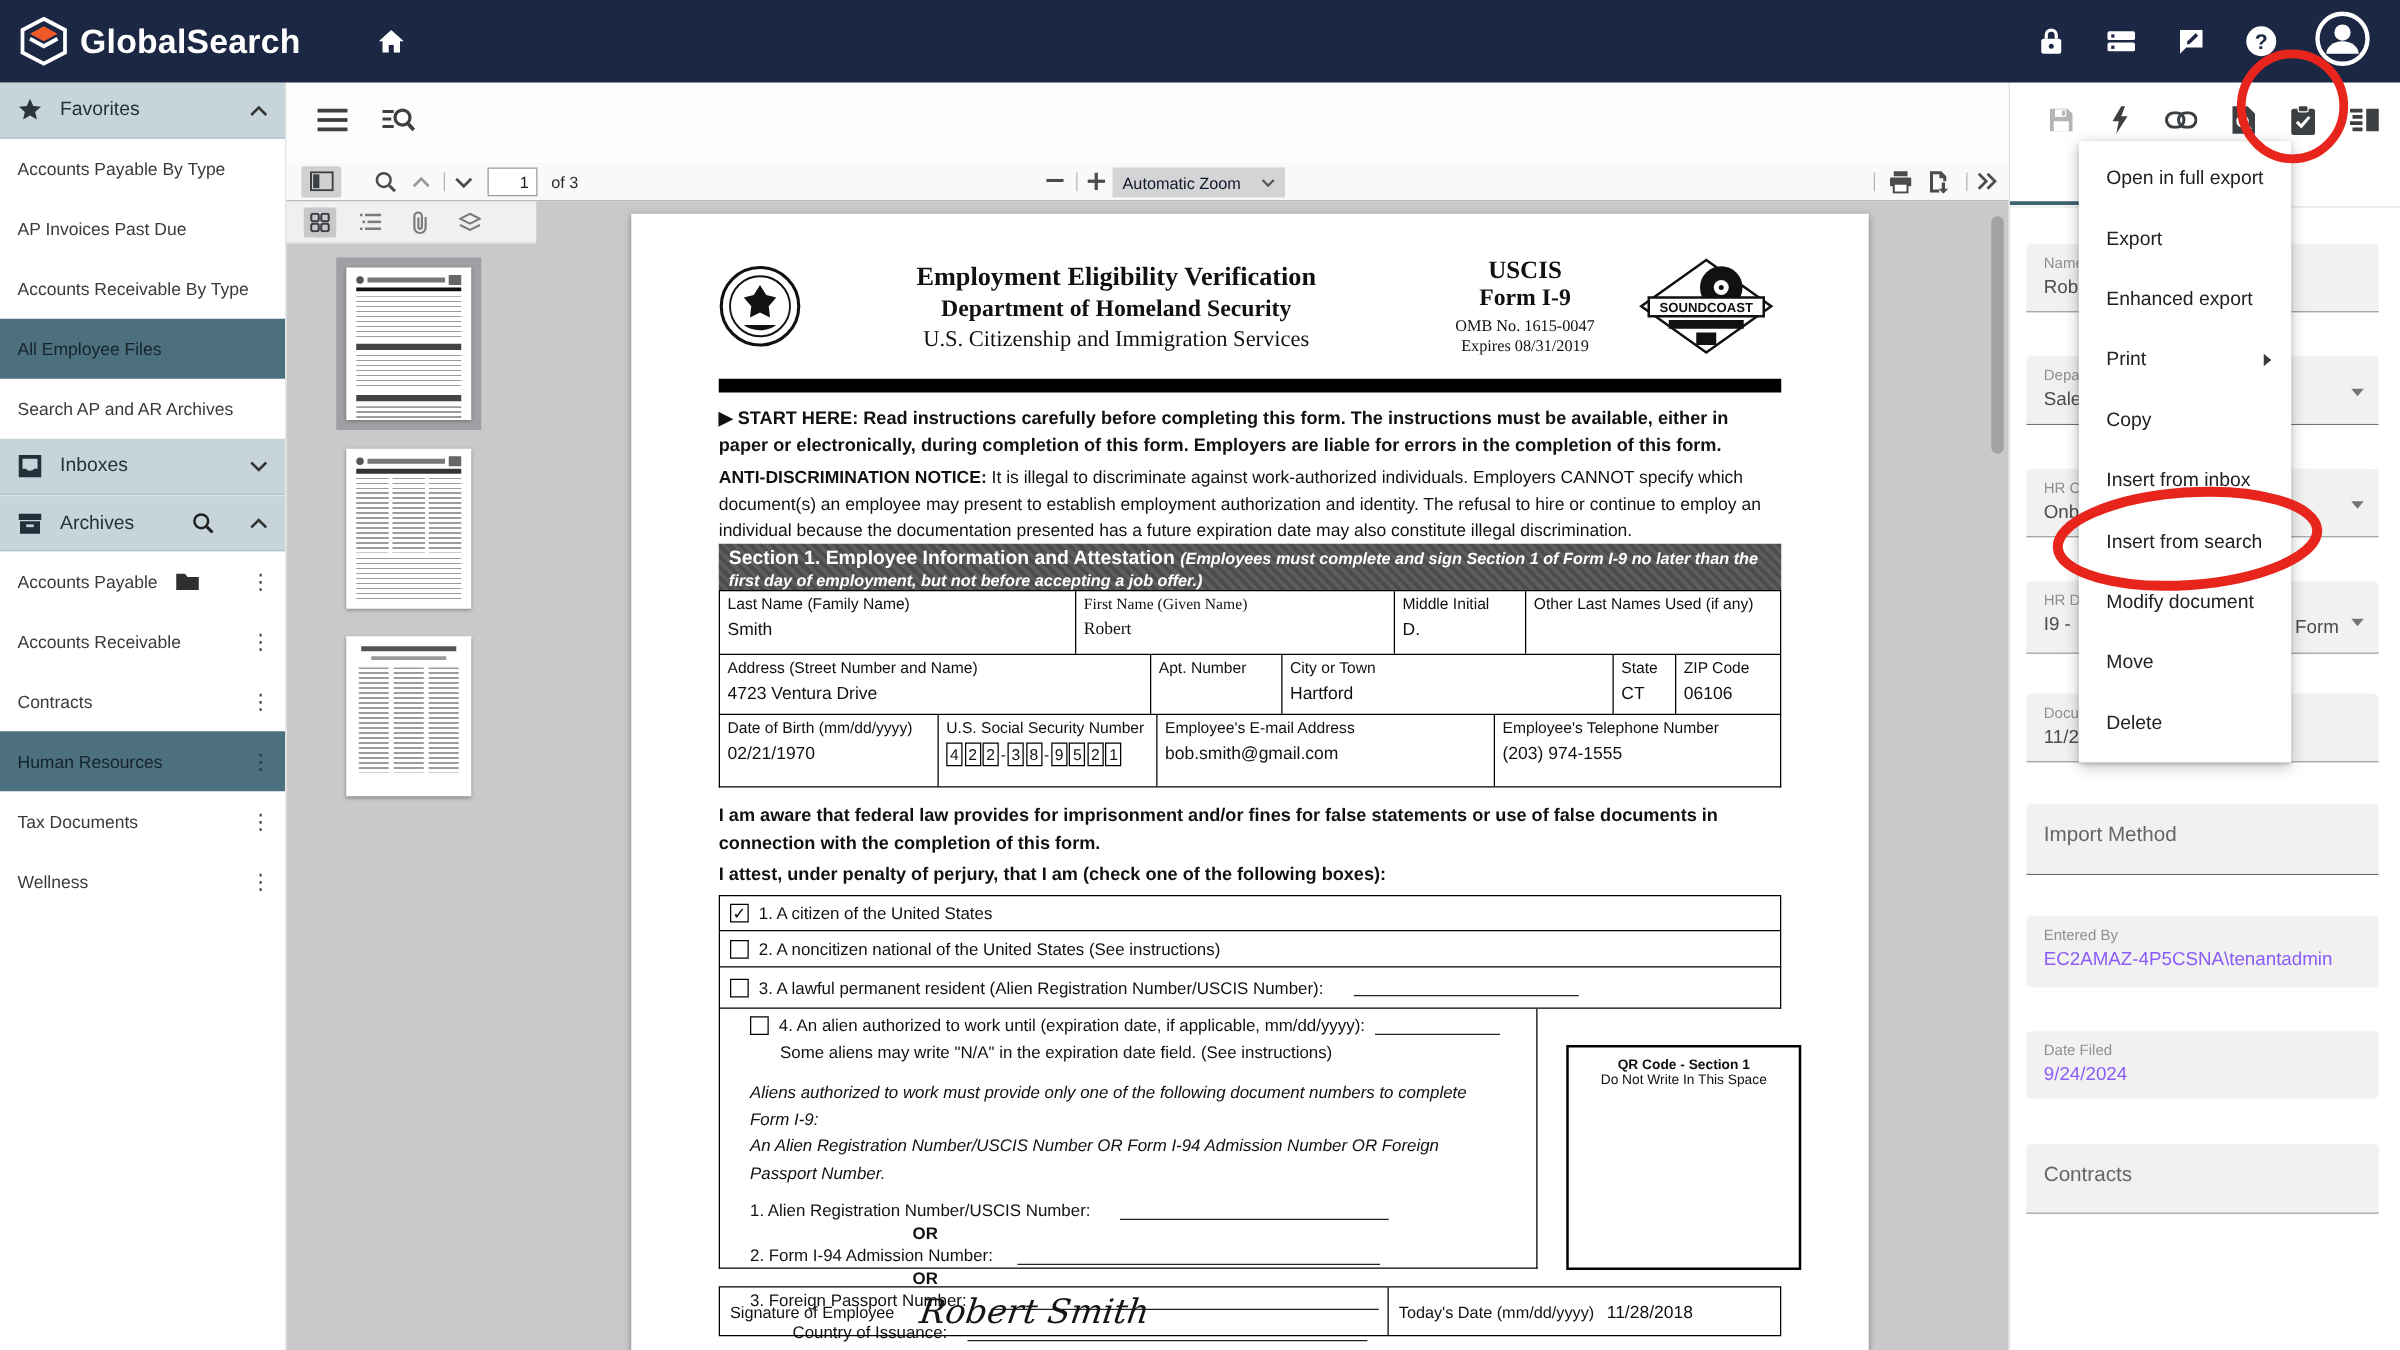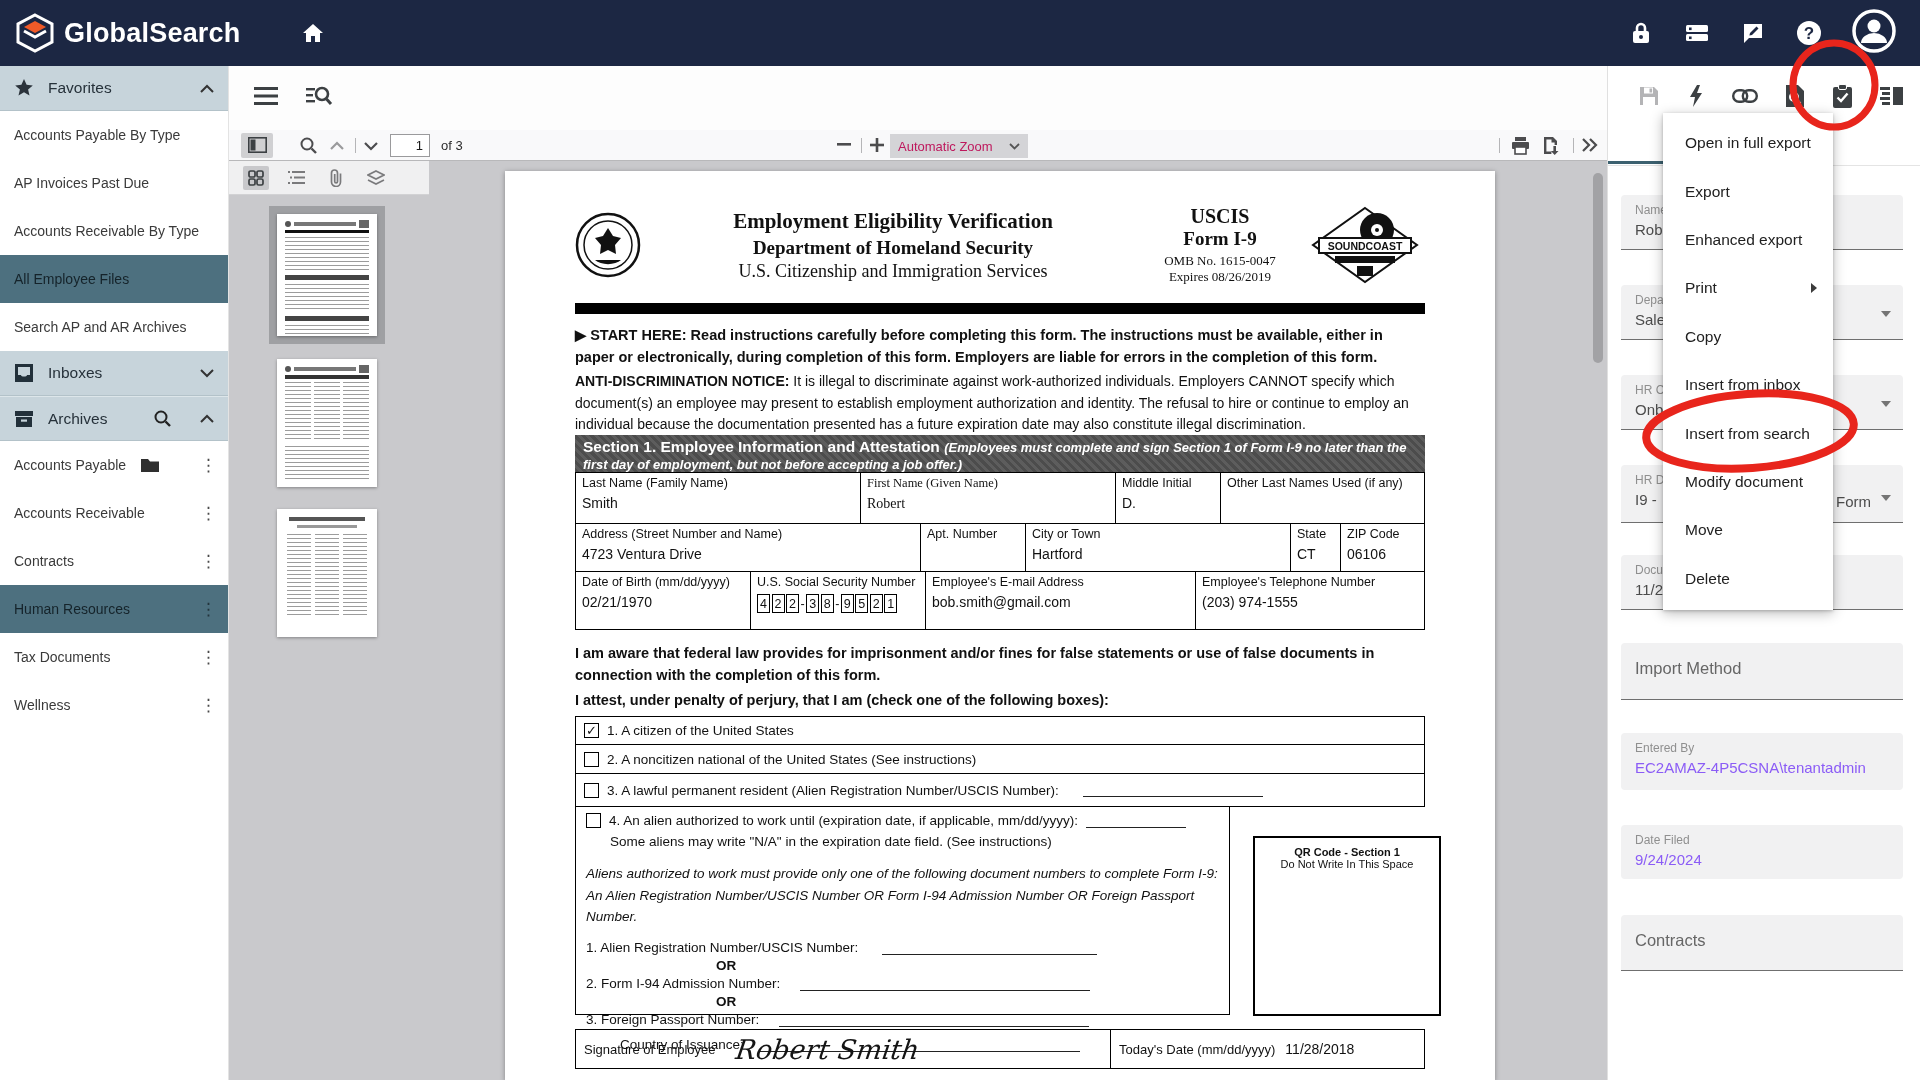--- a/index.html
+++ b/index.html
@@ -33,21 +33,21 @@
   .main { position:absolute; left:229px; top:66px; width:1378px; height:1014px; background:#fff; }
   .doc-actions { position:absolute; left:0; top:0; width:100%; height:64px; background:#fdfdfd; }
   .pdftoolbar { position:absolute; left:0; top:64px; width:100%; height:31px;
                 background:#f9f9fa; border-bottom:1px solid #b8b8ba; }
   .ptb-div { position:absolute; top:8px; width:1px; height:15px; background:#b5b5b7; }
   .pageinput { position:absolute; left:161px; top:4px; width:40px; height:23px;
                border:1px solid #9a9a9c; background:#fff; font-size:13px; text-align:right;
                padding-right:6px; color:#1a1a1a; font-family:"Liberation Sans",sans-serif;}
   .ofpages { position:absolute; left:212px; top:8px; font-size:13px; color:#2b2b2b; }
   .zoomsel { position:absolute; left:661px; top:4px; width:138px; height:24px; background:#d4d4d7;
-             font-size:13px; color:#be185d; display:flex; align-items:center; padding:0 8px; }
+             font-size:13px; color:#0f172a; display:flex; align-items:center; padding:0 8px; }
   .zoomsel .grow{flex:1}
   .viewer { position:absolute; left:0; top:95px; width:100%; height:919px; background:#c9c9cc; overflow:hidden; }
   .thumbbar { position:absolute; left:0; top:0; width:200px; height:34px; background:#f0f0f1;
               border-bottom:1px solid #d2d2d4; display:flex; align-items:center; gap:14px; padding-left:14px;}
   .tbic { width:26px; height:24px; display:flex; align-items:center; justify-content:center; border-radius:2px; color:#4c4c4e;}
   .tbic.sel { background:#c8c8cb; }
   .thumb { background:#fff; box-shadow:0 1px 3px rgba(0,0,0,.35); overflow:hidden; position:absolute;}
   .thumb .tl { margin:6px 8px 0 8px; height:7px; display:flex; gap:3px; align-items:center;}
   .mini-lines { margin:4px 8px; background:
       repeating-linear-gradient(#9c9c9c 0 1px, transparent 1px 4px); }
@@ -392,21 +392,21 @@
         </svg>
         <div style="flex:1; text-align:center;" class="serif">
           <div style="font-size:21px; font-weight:bold;">Employment Eligibility Verification</div>
           <div style="font-size:19px; font-weight:bold; margin-top:3px;">Department of Homeland Security</div>
           <div style="font-size:18px; margin-top:2px;">U.S. Citizenship and Immigration Services</div>
         </div>
         <div style="width:150px; text-align:center;" class="serif">
           <div style="font-size:20px; font-weight:bold;">USCIS</div>
           <div style="font-size:19px; font-weight:bold;">Form I-9</div>
           <div style="font-size:13px; margin-top:3px;">OMB No. 1615-0047</div>
-          <div style="font-size:13px;">Expires 08/26/2019</div>
+          <div style="font-size:13px;">Expires 08/31/2019</div>
         </div>
         <svg width="120" height="78" viewBox="0 0 120 78" style="margin-left:10px;">
           <polygon points="60,2 112,39 60,76 8,39" fill="none" stroke="#111" stroke-width="2"></polygon>
           <circle cx="72" cy="24" r="17" fill="#111"></circle>
           <circle cx="72" cy="24" r="6" fill="#fff"></circle>
           <circle cx="72" cy="24" r="2" fill="#111"></circle>
           <rect x="14" y="32" width="92" height="15" fill="#fff" stroke="#111" stroke-width="2"></rect>
           <text x="60" y="43.5" text-anchor="middle" font-size="10.5" font-weight="bold" fill="#111" font-family="Liberation Sans,sans-serif">SOUNDCOAST</text>
           <rect x="30" y="50" width="60" height="7" fill="#111"></rect>
           <path d="M52 60 h16 v10 h-16 Z" fill="#111"></path>
@@ -514,21 +514,21 @@
           <span class="cbbox"></span>
           <span>2. A noncitizen national of the United States (See instructions)</span>
         </div>
         <div class="cbrow" style="height:33px;">
           <span class="cbbox"></span>
           <span>3. A lawful permanent resident    (Alien Registration Number/USCIS Number):</span>
           <span class="uline" style="width:180px; margin-left:16px;"></span>
         </div>
       </div>
 
-      <div class="abs" style="left:70px; top:636px; width:655px; height:208px; border:1.5px solid #000; border-top:none; padding:6px 10px; font-size:13.5px;">
+      <div class="abs" style="left:70px; top:636px; width:655px; height:208px; border:1.5px solid #000; border-top:none; padding:6px 24px; font-size:13.5px;">
         <div style="display:flex; align-items:center; gap:8px;">
           <span class="cbbox"></span>
           <span>4. An alien authorized to work    until (expiration date, if applicable, mm/dd/yyyy):</span>
           <span class="uline" style="width:100px;"></span>
         </div>
         <div style="margin:6px 0 0 24px;">Some aliens may write "N/A" in the expiration date field. (See instructions)</div>
         <div style="margin-top:14px; font-style:italic; line-height:1.6;">
           <div>Aliens authorized to work must provide only one of the following document numbers to complete Form I-9:</div>
           <div>An Alien Registration Number/USCIS Number OR Form I-94 Admission Number OR Foreign Passport Number.</div>
         </div>

